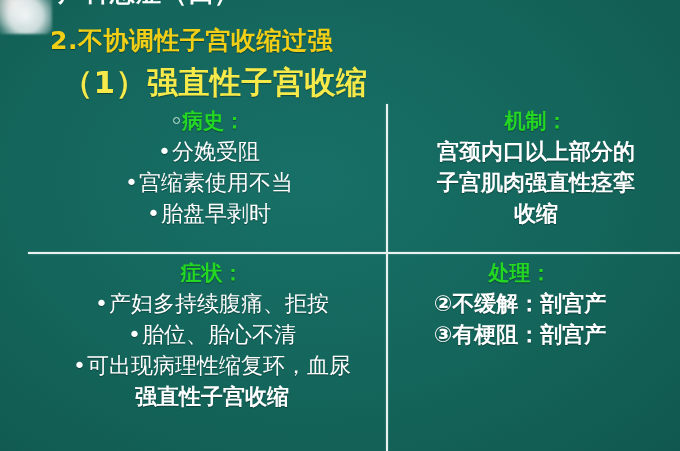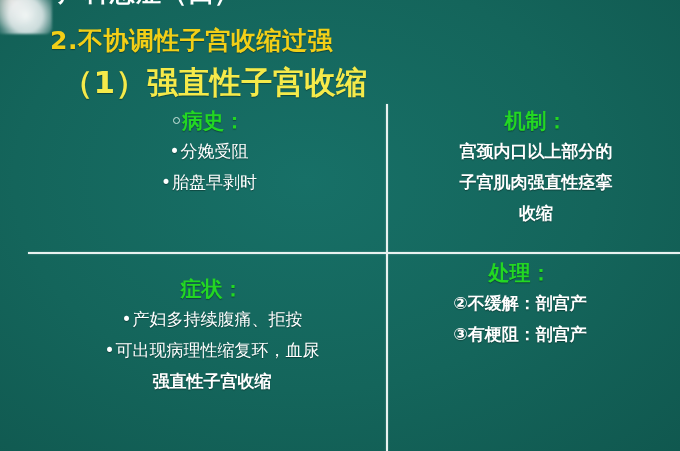--- a/index.html
+++ b/index.html
@@ -87,21 +87,21 @@
     top: 252px;
     width: 652px;
     height: 2px;
     background: #e9f2f0;
     box-shadow: 0 0 2px rgba(255,255,255,0.35);
   }
 
   .cell { position: absolute; text-align: center; }
   .cell-tl { left: 44px;  top: 106px; width: 330px; }
   .cell-tr { left: 400px; top: 106px; width: 272px; }
-  .cell-bl { left: 44px;  top: 258px; width: 336px; margin-top: 16px; }
+  .cell-bl { left: 44px;  top: 258px; width: 336px; }
   .cell-br { left: 384px; top: 258px; width: 272px; }
 
   .label {
     color: #23d723;
     font-size: 21px;
     font-weight: bold;
     line-height: 30px;
     white-space: nowrap;
     text-shadow: 0 1px 1px rgba(0,0,0,0.35);
   }
@@ -111,21 +111,21 @@
     height: 5px;
     border: 1px solid #cfe9e0;
     border-radius: 50%;
     vertical-align: middle;
     margin-right: 2px;
     margin-bottom: 3px;
   }
 
   .line {
     color: #ffffff;
-    font-size: 17px;
+    font-size: 22px;
     line-height: 31px;
     white-space: nowrap;
     text-shadow: 0 1px 1px rgba(0,0,0,0.35);
   }
   .bullet-line { padding-left: 10px; text-indent: -10px; }
   .bullet-line::before { content: "\2022"; margin-right: 1px; }
   .plain { padding-left: 0; font-weight: bold; }
 </style>
 </head>
 <body>
@@ -140,33 +140,35 @@
 
   <div class="h-main">2.不协调性子宫收缩过强</div>
   <div class="h-sub">（1）强直性子宫收缩</div>
 
   <div class="rule-v"></div>
   <div class="rule-h"></div>
 
   <div class="cell cell-tl">
     <div class="label"><span class="dot"></span><span>病史：</span></div>
     <div class="line bullet-line">分娩受阻</div>
+    <div class="line bullet-line">宫缩素使用不当</div>
     <div class="line bullet-line">胎盘早剥时</div>
   </div>
 
   <div class="cell cell-tr">
     <div class="label">机制：</div>
     <div class="line plain">宫颈内口以上部分的</div>
     <div class="line plain">子宫肌肉强直性痉挛</div>
     <div class="line plain">收缩</div>
   </div>
 
   <div class="cell cell-bl">
     <div class="label">症状：</div>
     <div class="line bullet-line">产妇多持续腹痛、拒按</div>
+    <div class="line bullet-line">胎位、胎心不清</div>
     <div class="line bullet-line">可出现病理性缩复环，血尿</div>
     <div class="line plain">强直性子宫收缩</div>
   </div>
 
   <div class="cell cell-br">
     <div class="label">处理：</div>
     <div class="line plain">②不缓解：剖宫产</div>
     <div class="line plain">③有梗阻：剖宫产</div>
   </div>
 

